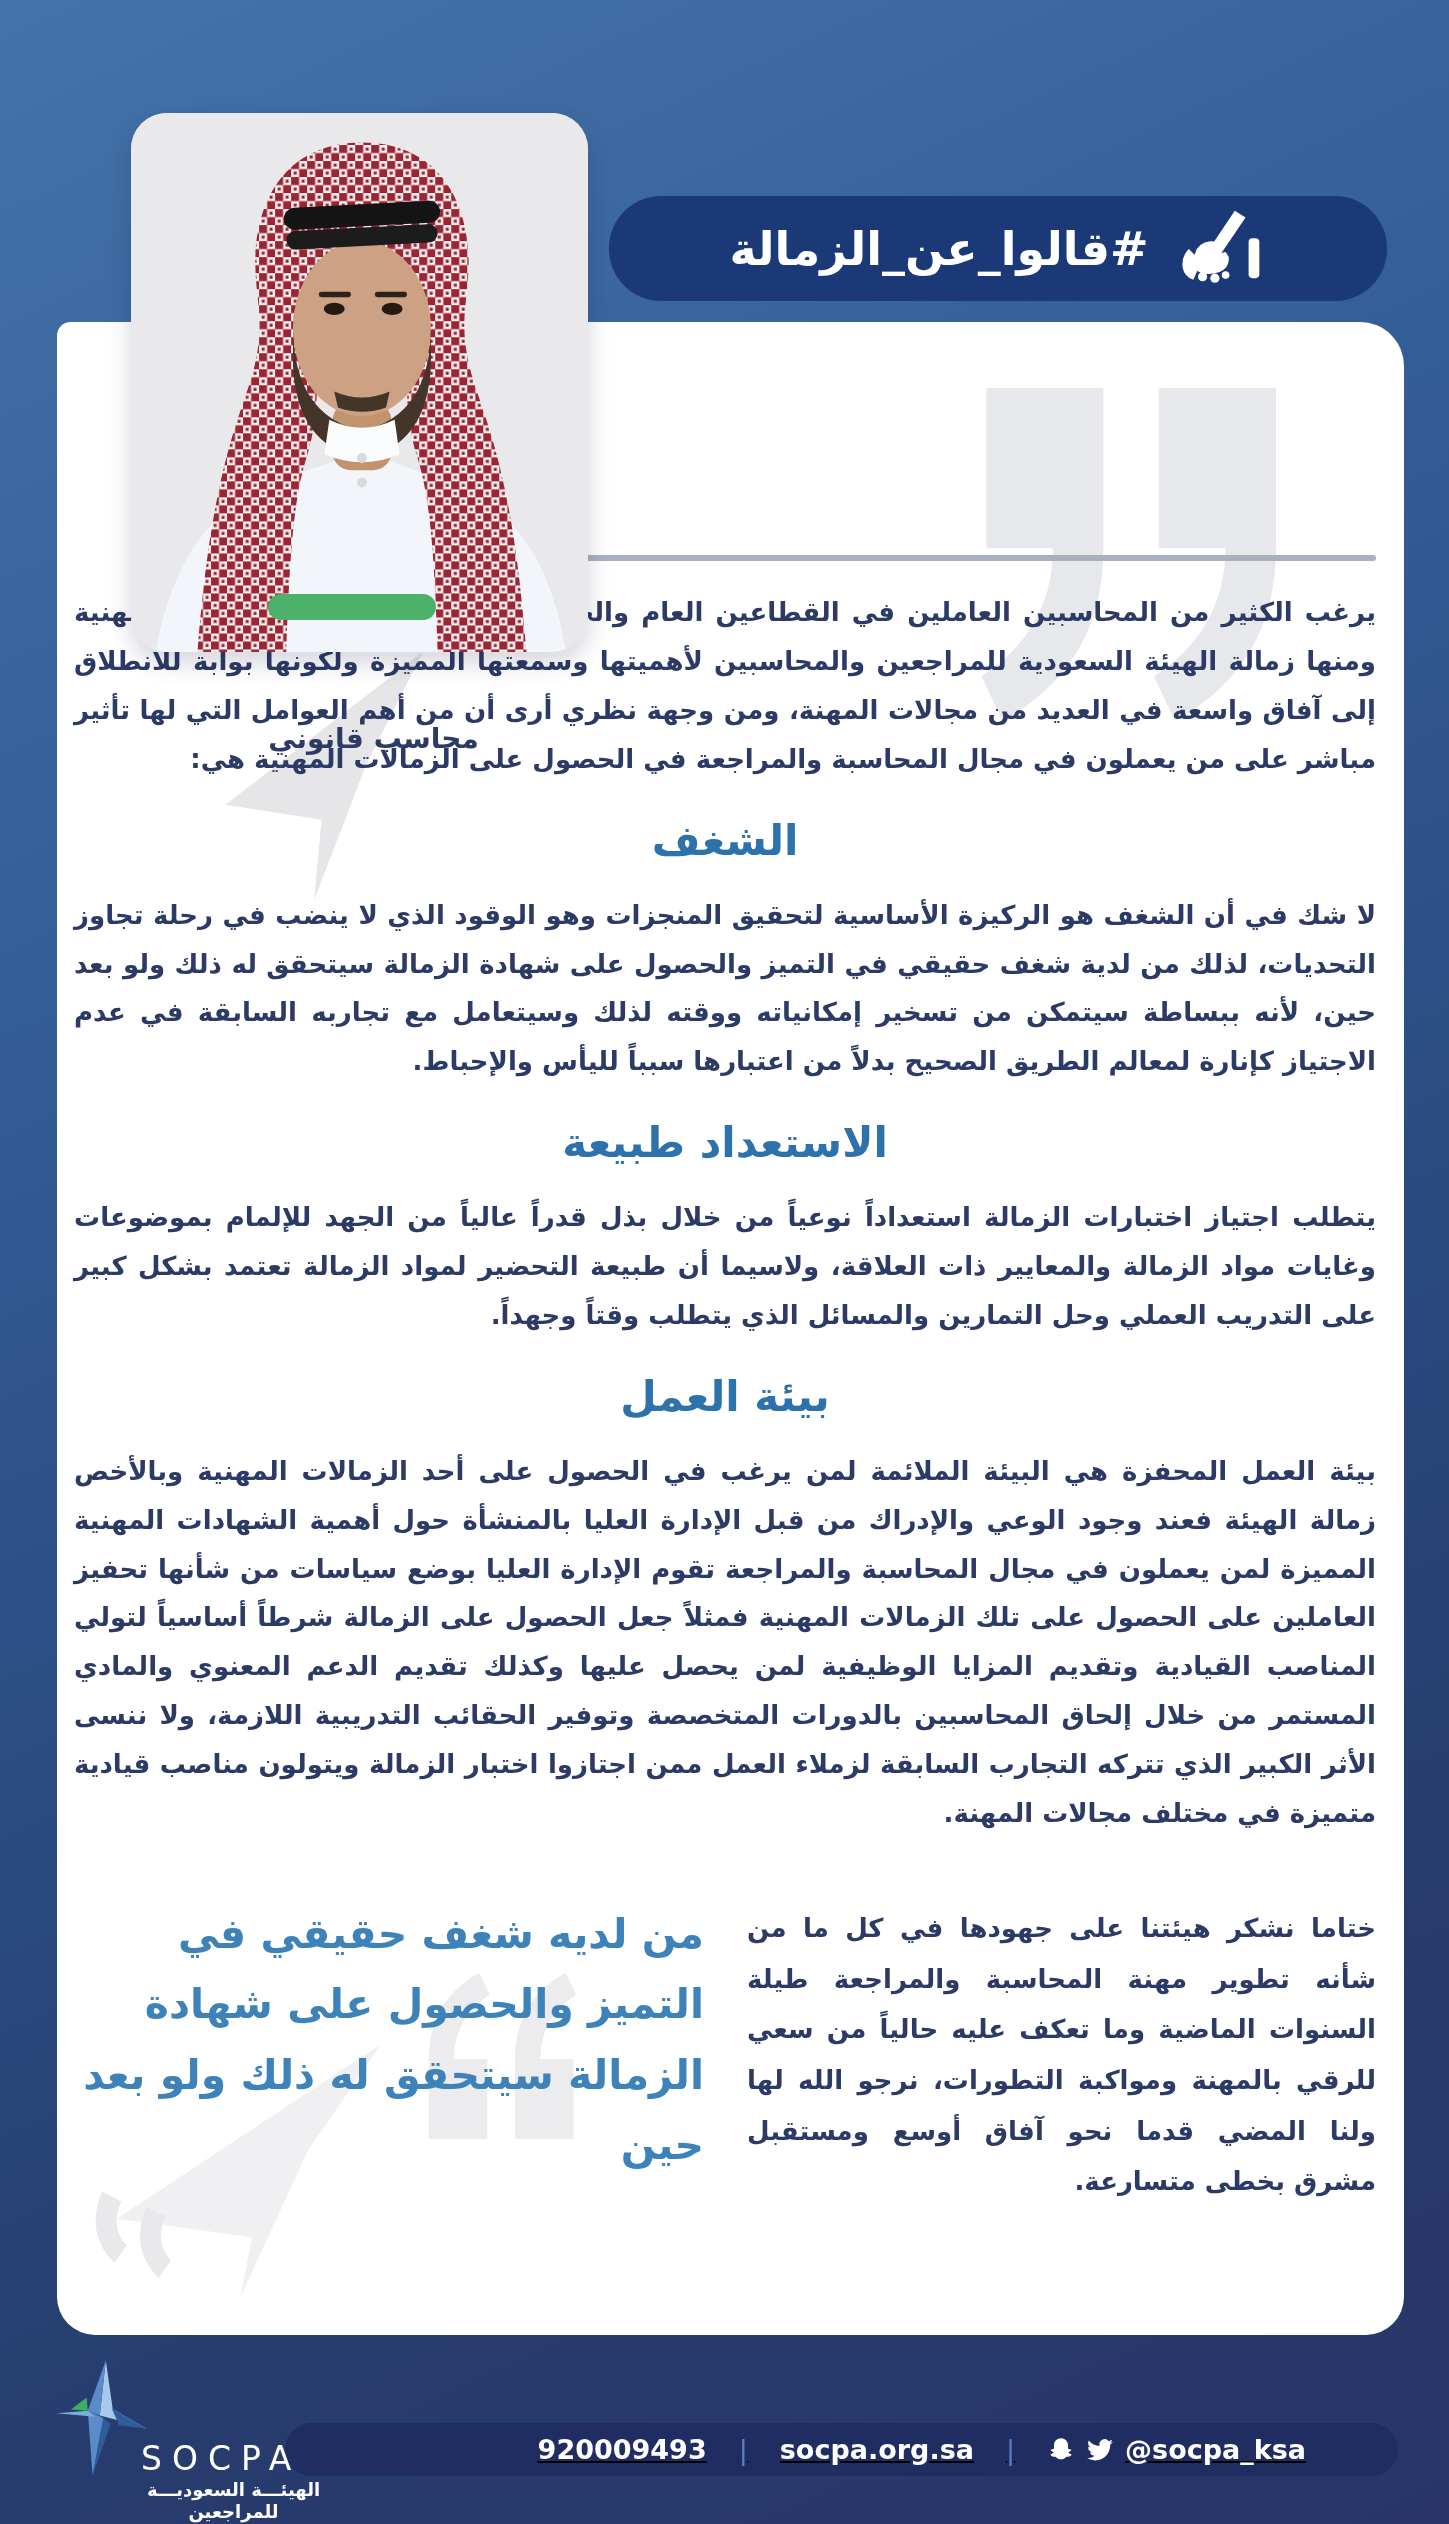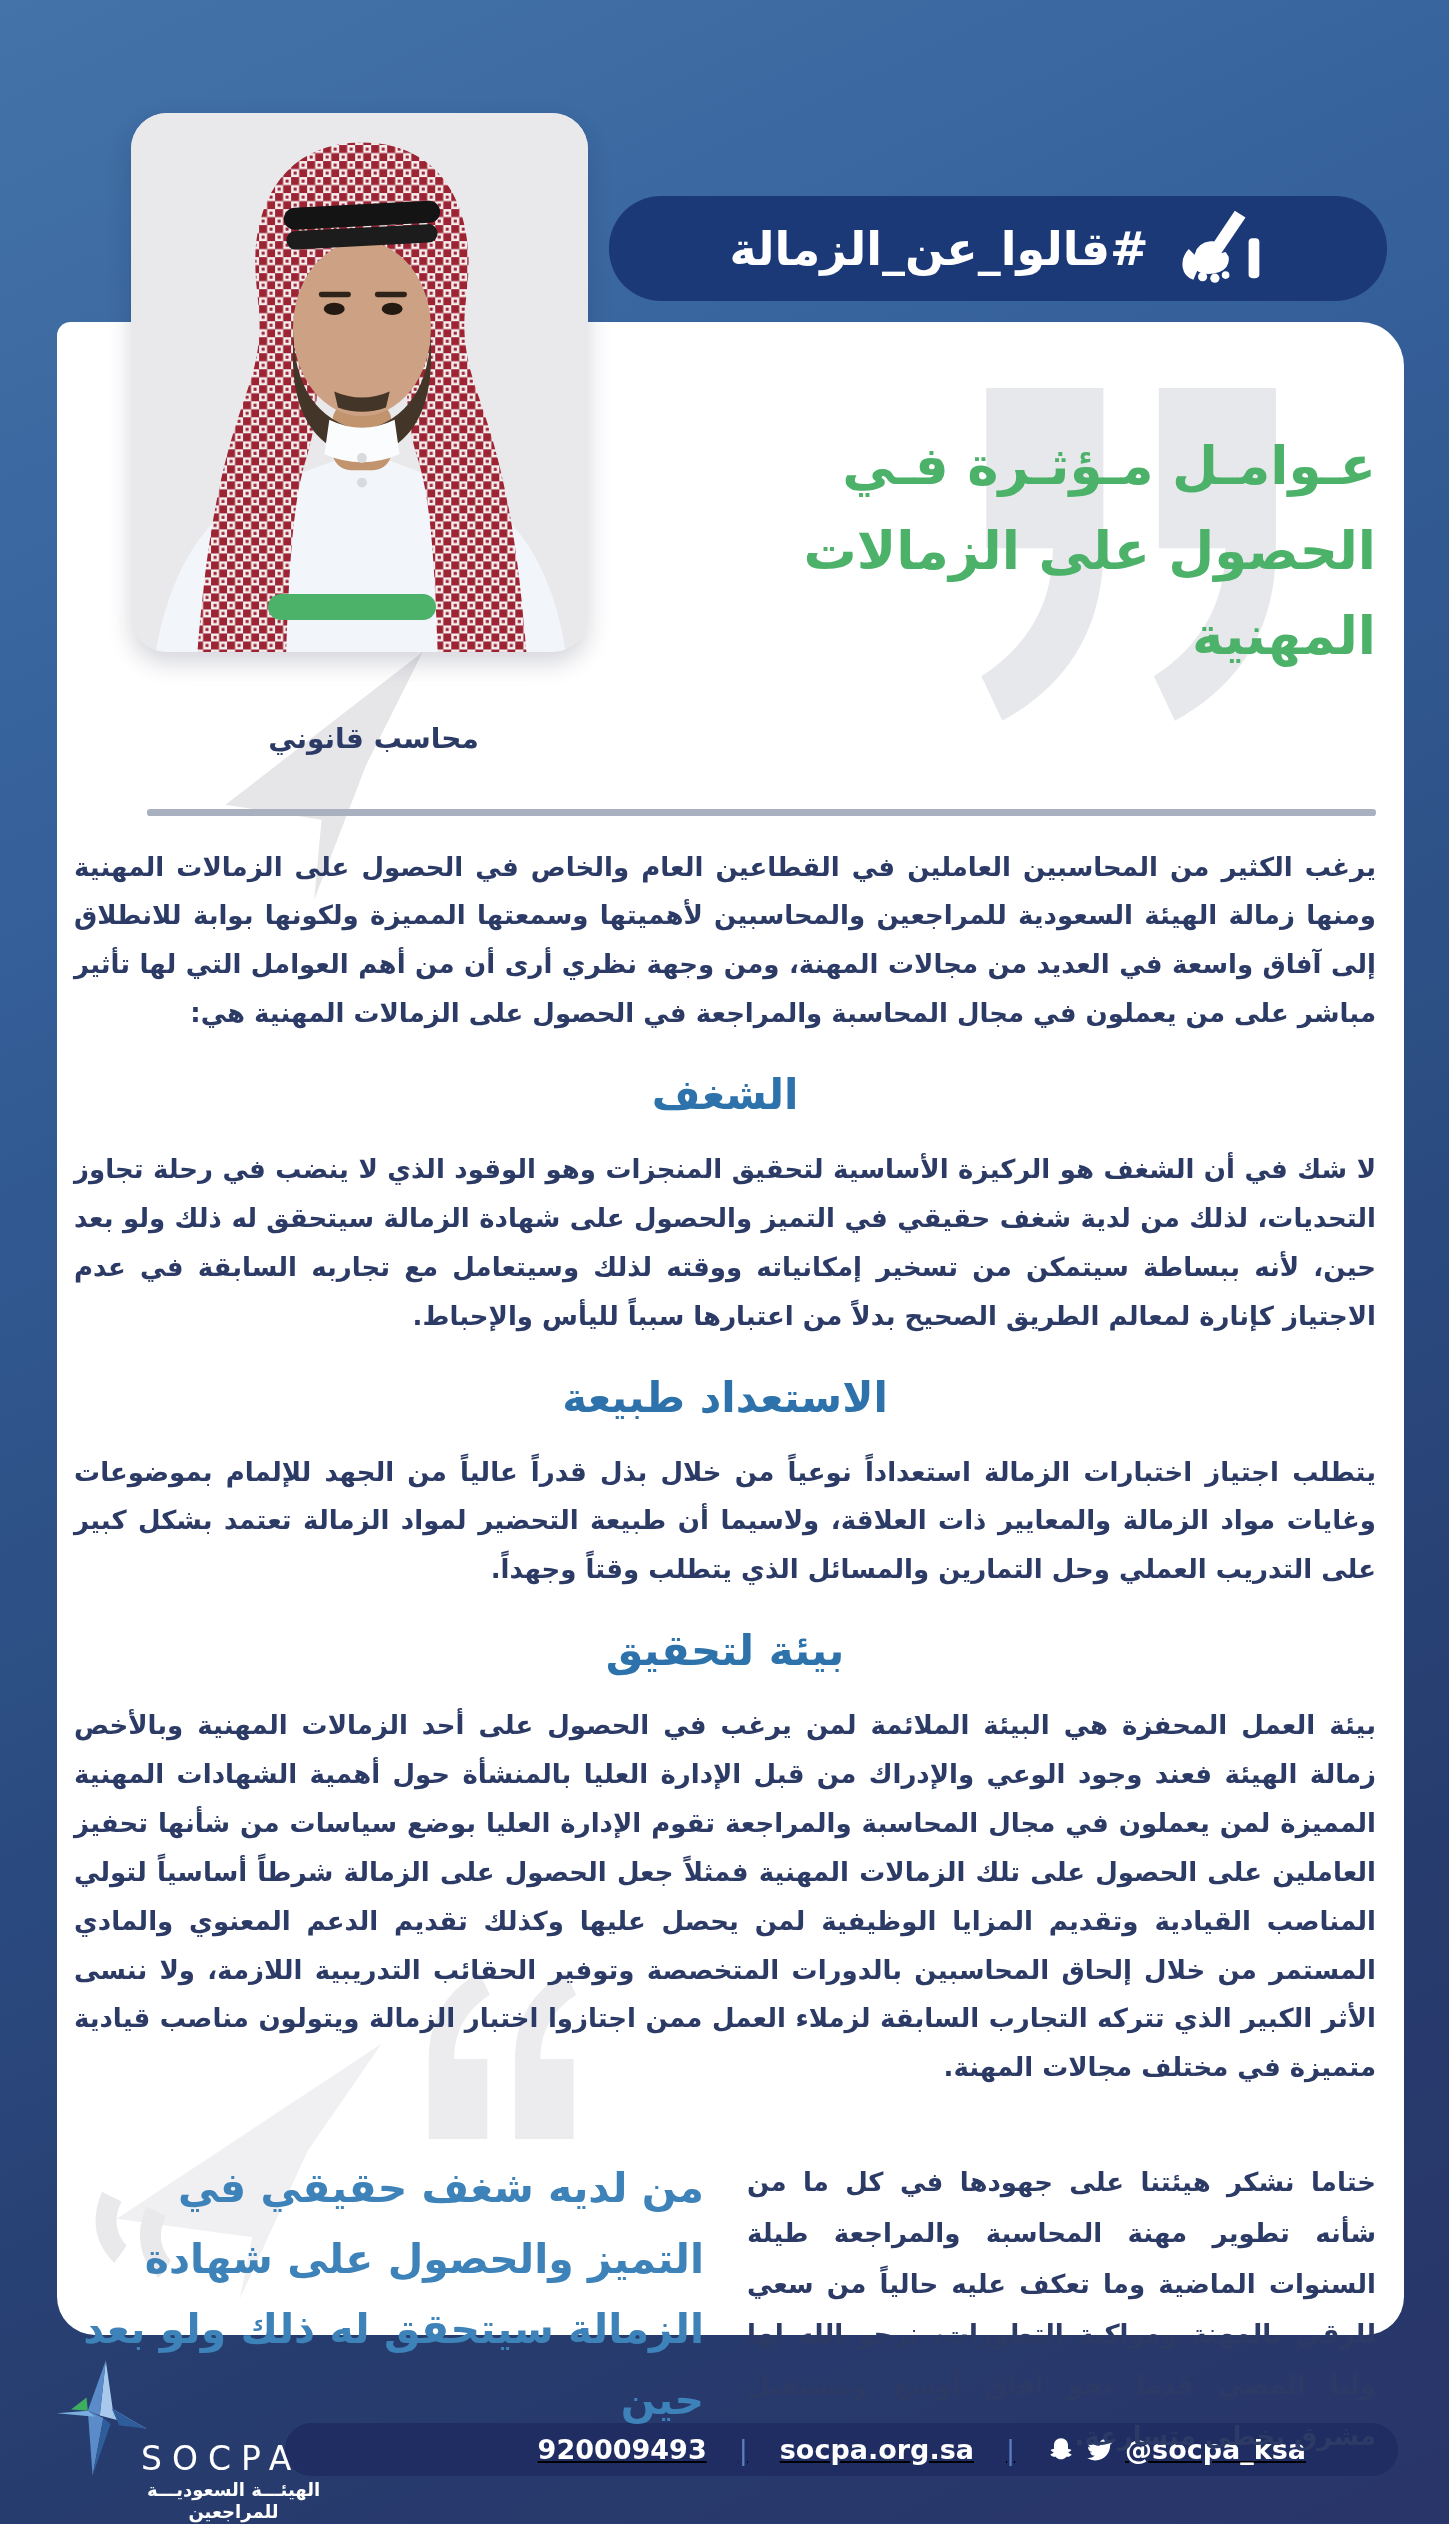--- a/index.html
+++ b/index.html
@@ -143,37 +143,32 @@
 
       <rect x="248" y="148" width="254" height="36" rx="18" fill="#141414" transform="rotate(-3 375 166)"></rect>
       <rect x="252" y="186" width="246" height="30" rx="15" fill="#1c1c1c" transform="rotate(-3 375 200)"></rect>
     </svg>
   </div>
   <div class="green-bar"></div>
 
   <div class="author-title">محاسب قانوني</div>
 
   <div class="content">
-    <div class="headline">
-      <div>عـوامـل مـؤثـرة فـي</div>
-      <div>الحصول على الزمالات</div>
-      <div>المهنية</div>
-    </div>
 
     <div class="divider"></div>
 
     <p class="para">يرغب الكثير من المحاسبين العاملين في القطاعين العام والخاص في الحصول على الزمالات المهنية ومنها زمالة الهيئة السعودية للمراجعين والمحاسبين لأهميتها وسمعتها المميزة ولكونها بوابة للانطلاق إلى آفاق واسعة في العديد من مجالات المهنة،  ومن وجهة نظري أرى أن من أهم العوامل التي لها تأثير مباشر على من يعملون في مجال المحاسبة والمراجعة في الحصول على الزمالات المهنية هي:</p>
 
     <div class="sec-h">الشغف</div>
     <p class="para">لا شك في أن الشغف هو الركيزة الأساسية لتحقيق المنجزات وهو الوقود الذي لا ينضب في رحلة تجاوز التحديات،  لذلك من لدية شغف حقيقي في التميز والحصول على شهادة الزمالة سيتحقق له ذلك ولو بعد حين،  لأنه ببساطة سيتمكن من تسخير إمكانياته ووقته لذلك وسيتعامل مع تجاربه السابقة في عدم الاجتياز كإنارة لمعالم الطريق الصحيح بدلاً من اعتبارها سبباً لليأس والإحباط.</p>
 
     <div class="sec-h">الاستعداد طبيعة</div>
     <p class="para">يتطلب اجتياز اختبارات الزمالة استعداداً نوعياً من خلال بذل قدراً عالياً من الجهد للإلمام بموضوعات وغايات مواد الزمالة والمعايير ذات العلاقة،  ولاسيما أن طبيعة التحضير لمواد الزمالة تعتمد بشكل كبير على التدريب العملي وحل التمارين والمسائل الذي يتطلب وقتاً وجهداً.</p>
 
-    <div class="sec-h">بيئة لتحقيق</div>
+    <div class="sec-h">بيئة العمل</div>
     <p class="para">بيئة العمل المحفزة هي البيئة الملائمة لمن يرغب في الحصول على أحد الزمالات المهنية وبالأخص زمالة الهيئة فعند وجود الوعي والإدراك من قبل الإدارة العليا بالمنشأة حول أهمية الشهادات المهنية المميزة لمن يعملون في مجال المحاسبة والمراجعة تقوم الإدارة العليا بوضع سياسات من شأنها تحفيز العاملين على الحصول على تلك الزمالات المهنية فمثلاً جعل الحصول على الزمالة شرطاً أساسياً لتولي المناصب القيادية وتقديم المزايا الوظيفية لمن يحصل عليها وكذلك تقديم الدعم المعنوي والمادي المستمر من خلال إلحاق المحاسبين بالدورات المتخصصة وتوفير الحقائب التدريبية  اللازمة،  ولا ننسى الأثر الكبير الذي تتركه التجارب السابقة  لزملاء العمل ممن اجتازوا اختبار الزمالة ويتولون مناصب قيادية متميزة في مختلف مجالات المهنة.</p>
 
     <div class="columns">
       <p class="para closing">ختاما نشكر هيئتنا على جهودها في كل ما من شأنه تطوير مهنة المحاسبة والمراجعة طيلة السنوات الماضية وما تعكف عليه حالياً من سعي للرقي بالمهنة ومواكبة التطورات،  نرجو الله لها ولنا المضي قدما نحو آفاق أوسع ومستقبل مشرق بخطى متسارعة.</p>
       <div class="pull-quote">من لديه شغف حقيقي في التميز والحصول على شهادة الزمالة سيتحقق له ذلك ولو بعد حين</div>
     </div>
   </div>
 
   <div class="footer"></div>
 

